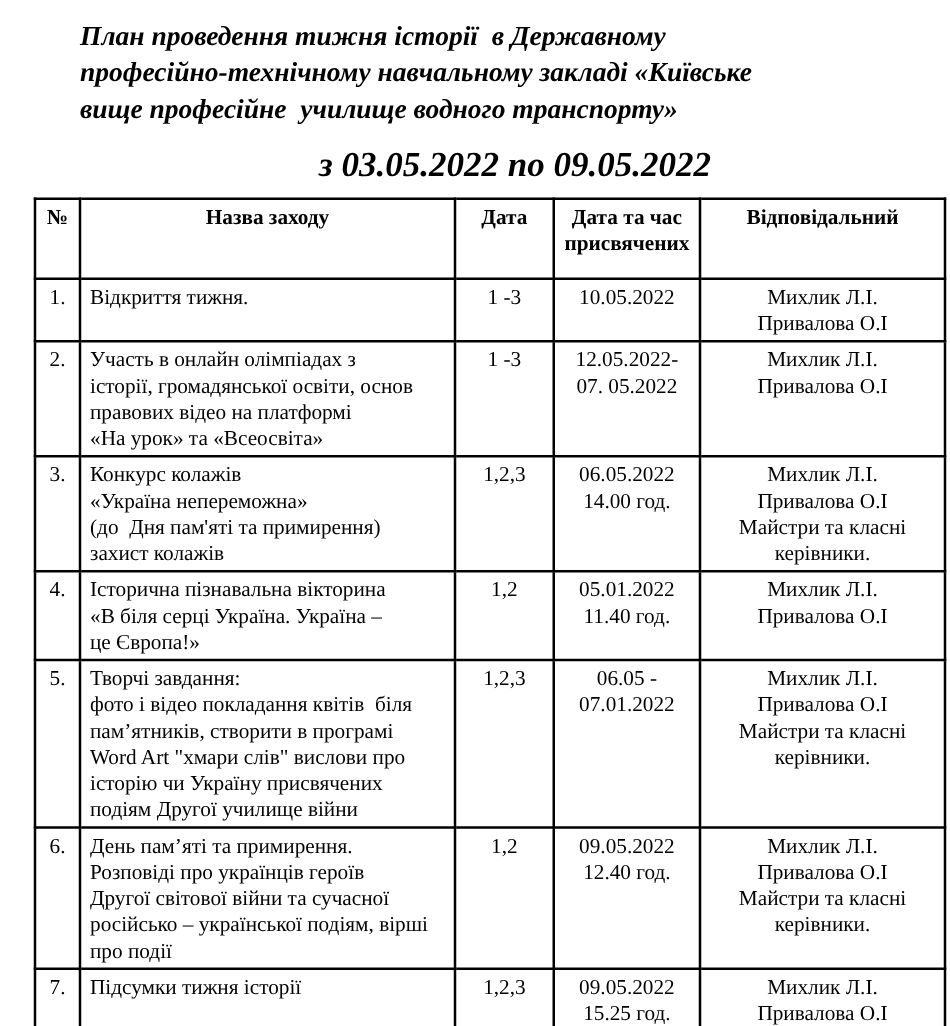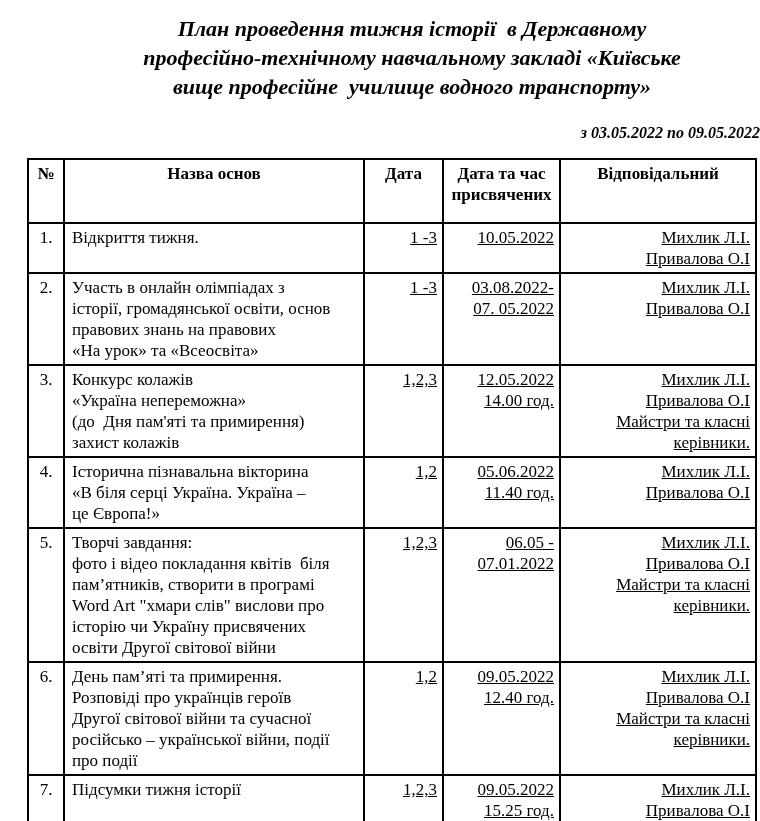--- a/index.html
+++ b/index.html
@@ -7,32 +7,32 @@
   body {
     width: 760px;
     height: 821px;
     overflow: hidden;
     color: #000;
     font-family: "Liberation Serif", "DejaVu Serif", serif;
   }
   .title {
     margin: 14px 16px 0 64px;
     width: 696px;
-    text-align: center;
+    text-align: left;
     font-size: 22px;
     line-height: 29px;
     font-weight: bold;
     font-style: italic;
     white-space: pre-wrap;
   }
   .daterange {
     margin: 17px 0 0 64px;
     width: 696px;
-    text-align: right;
-    font-size: 16px;
+    text-align: center;
+    font-size: 28px;
     line-height: 29px;
     font-weight: bold;
     font-style: italic;
   }
   table.plan {
     margin: 11px 0 0 27px;
     width: 728px;
     border-collapse: collapse;
     table-layout: fixed;
   }
@@ -42,21 +42,21 @@
     padding: 3px 5px;
     font-size: 17px;
     line-height: 21px;
     white-space: pre-wrap;
     overflow: hidden;
   }
   .plan thead tr { height: 64px; }
   .plan th { font-weight: bold; text-align: center; }
   td.col-num { text-align: center; padding-left: 2px; padding-right: 2px; }
   td.col-activity { text-align: left; padding-left: 7px; }
-  td.col-course, td.col-datetime, td.col-responsible { text-align: right; text-decoration: underline; }
+  td.col-course, td.col-datetime, td.col-responsible { text-align: center; }
 </style>
 </head>
 <body>
 
 <div class="page">
 
   <div class="title">План проведення тижня історії  в Державному
 професійно-технічному навчальному закладі «Київське
 вище професійне  училище водного транспорту»</div>
 
@@ -66,95 +66,95 @@
     <colgroup>
       <col style="width:36px">
       <col style="width:300px">
       <col style="width:79px">
       <col style="width:117px">
       <col style="width:196px">
     </colgroup>
     <thead>
       <tr>
         <th>№</th>
-        <th>Назва основ</th>
+        <th>Назва заходу</th>
         <th>Дата</th>
         <th>Дата та час
 присвячених</th>
         <th>Відповідальний</th>
       </tr>
     </thead>
     <tbody id="plan-body">
         <tr style="height: 45px;">
           <td class="col-num">1.</td>
           <td class="col-activity">Відкриття тижня.</td>
           <td class="col-course">1 -3</td>
           <td class="col-datetime">10.05.2022</td>
           <td class="col-responsible">Михлик Л.І.
 Привалова О.І</td>
         </tr>
         <tr style="height: 85px;">
           <td class="col-num">2.</td>
           <td class="col-activity">Участь в онлайн олімпіадах з
 історії, громадянської освіти, основ
-правових знань на правових
+правових відео на платформі
 «На урок» та «Всеосвіта»</td>
           <td class="col-course">1 -3</td>
-          <td class="col-datetime">03.08.2022-
+          <td class="col-datetime">12.05.2022-
 07. 05.2022</td>
           <td class="col-responsible">Михлик Л.І.
 Привалова О.І</td>
         </tr>
         <tr style="height: 88px;">
           <td class="col-num">3.</td>
           <td class="col-activity">Конкурс колажів
 «Україна непереможна»
 (до  Дня пам'яті та примирення)
 захист колажів</td>
           <td class="col-course">1,2,3</td>
-          <td class="col-datetime">12.05.2022
+          <td class="col-datetime">06.05.2022
 14.00 год.</td>
           <td class="col-responsible">Михлик Л.І.
 Привалова О.І
 Майстри та класні
 керівники.</td>
         </tr>
         <tr style="height: 67px;">
           <td class="col-num">4.</td>
           <td class="col-activity">Історична пізнавальна вікторина
 «В біля серці Україна. Україна –
 це Європа!»</td>
           <td class="col-course">1,2</td>
-          <td class="col-datetime">05.06.2022
+          <td class="col-datetime">05.01.2022
 11.40 год.</td>
           <td class="col-responsible">Михлик Л.І.
 Привалова О.І</td>
         </tr>
         <tr style="height: 125px;">
           <td class="col-num">5.</td>
           <td class="col-activity">Творчі завдання:
 фото і відео покладання квітів  біля
 пам’ятників, створити в програмі
 Word Art "хмари слів" вислови про
 історію чи Україну присвячених
-освіти Другої світової війни</td>
+подіям Другої училище війни</td>
           <td class="col-course">1,2,3</td>
           <td class="col-datetime">06.05 -
 07.01.2022</td>
           <td class="col-responsible">Михлик Л.І.
 Привалова О.І
 Майстри та класні
 керівники.</td>
         </tr>
         <tr style="height: 105px;">
           <td class="col-num">6.</td>
           <td class="col-activity">День пам’яті та примирення.
 Розповіді про українців героїв
 Другої світової війни та сучасної
-російсько – української війни, події
+російсько – української подіям, вірші
 про події</td>
           <td class="col-course">1,2</td>
           <td class="col-datetime">09.05.2022
 12.40 год.</td>
           <td class="col-responsible">Михлик Л.І.
 Привалова О.І
 Майстри та класні
 керівники.</td>
         </tr>
         <tr style="height: 71px;">

